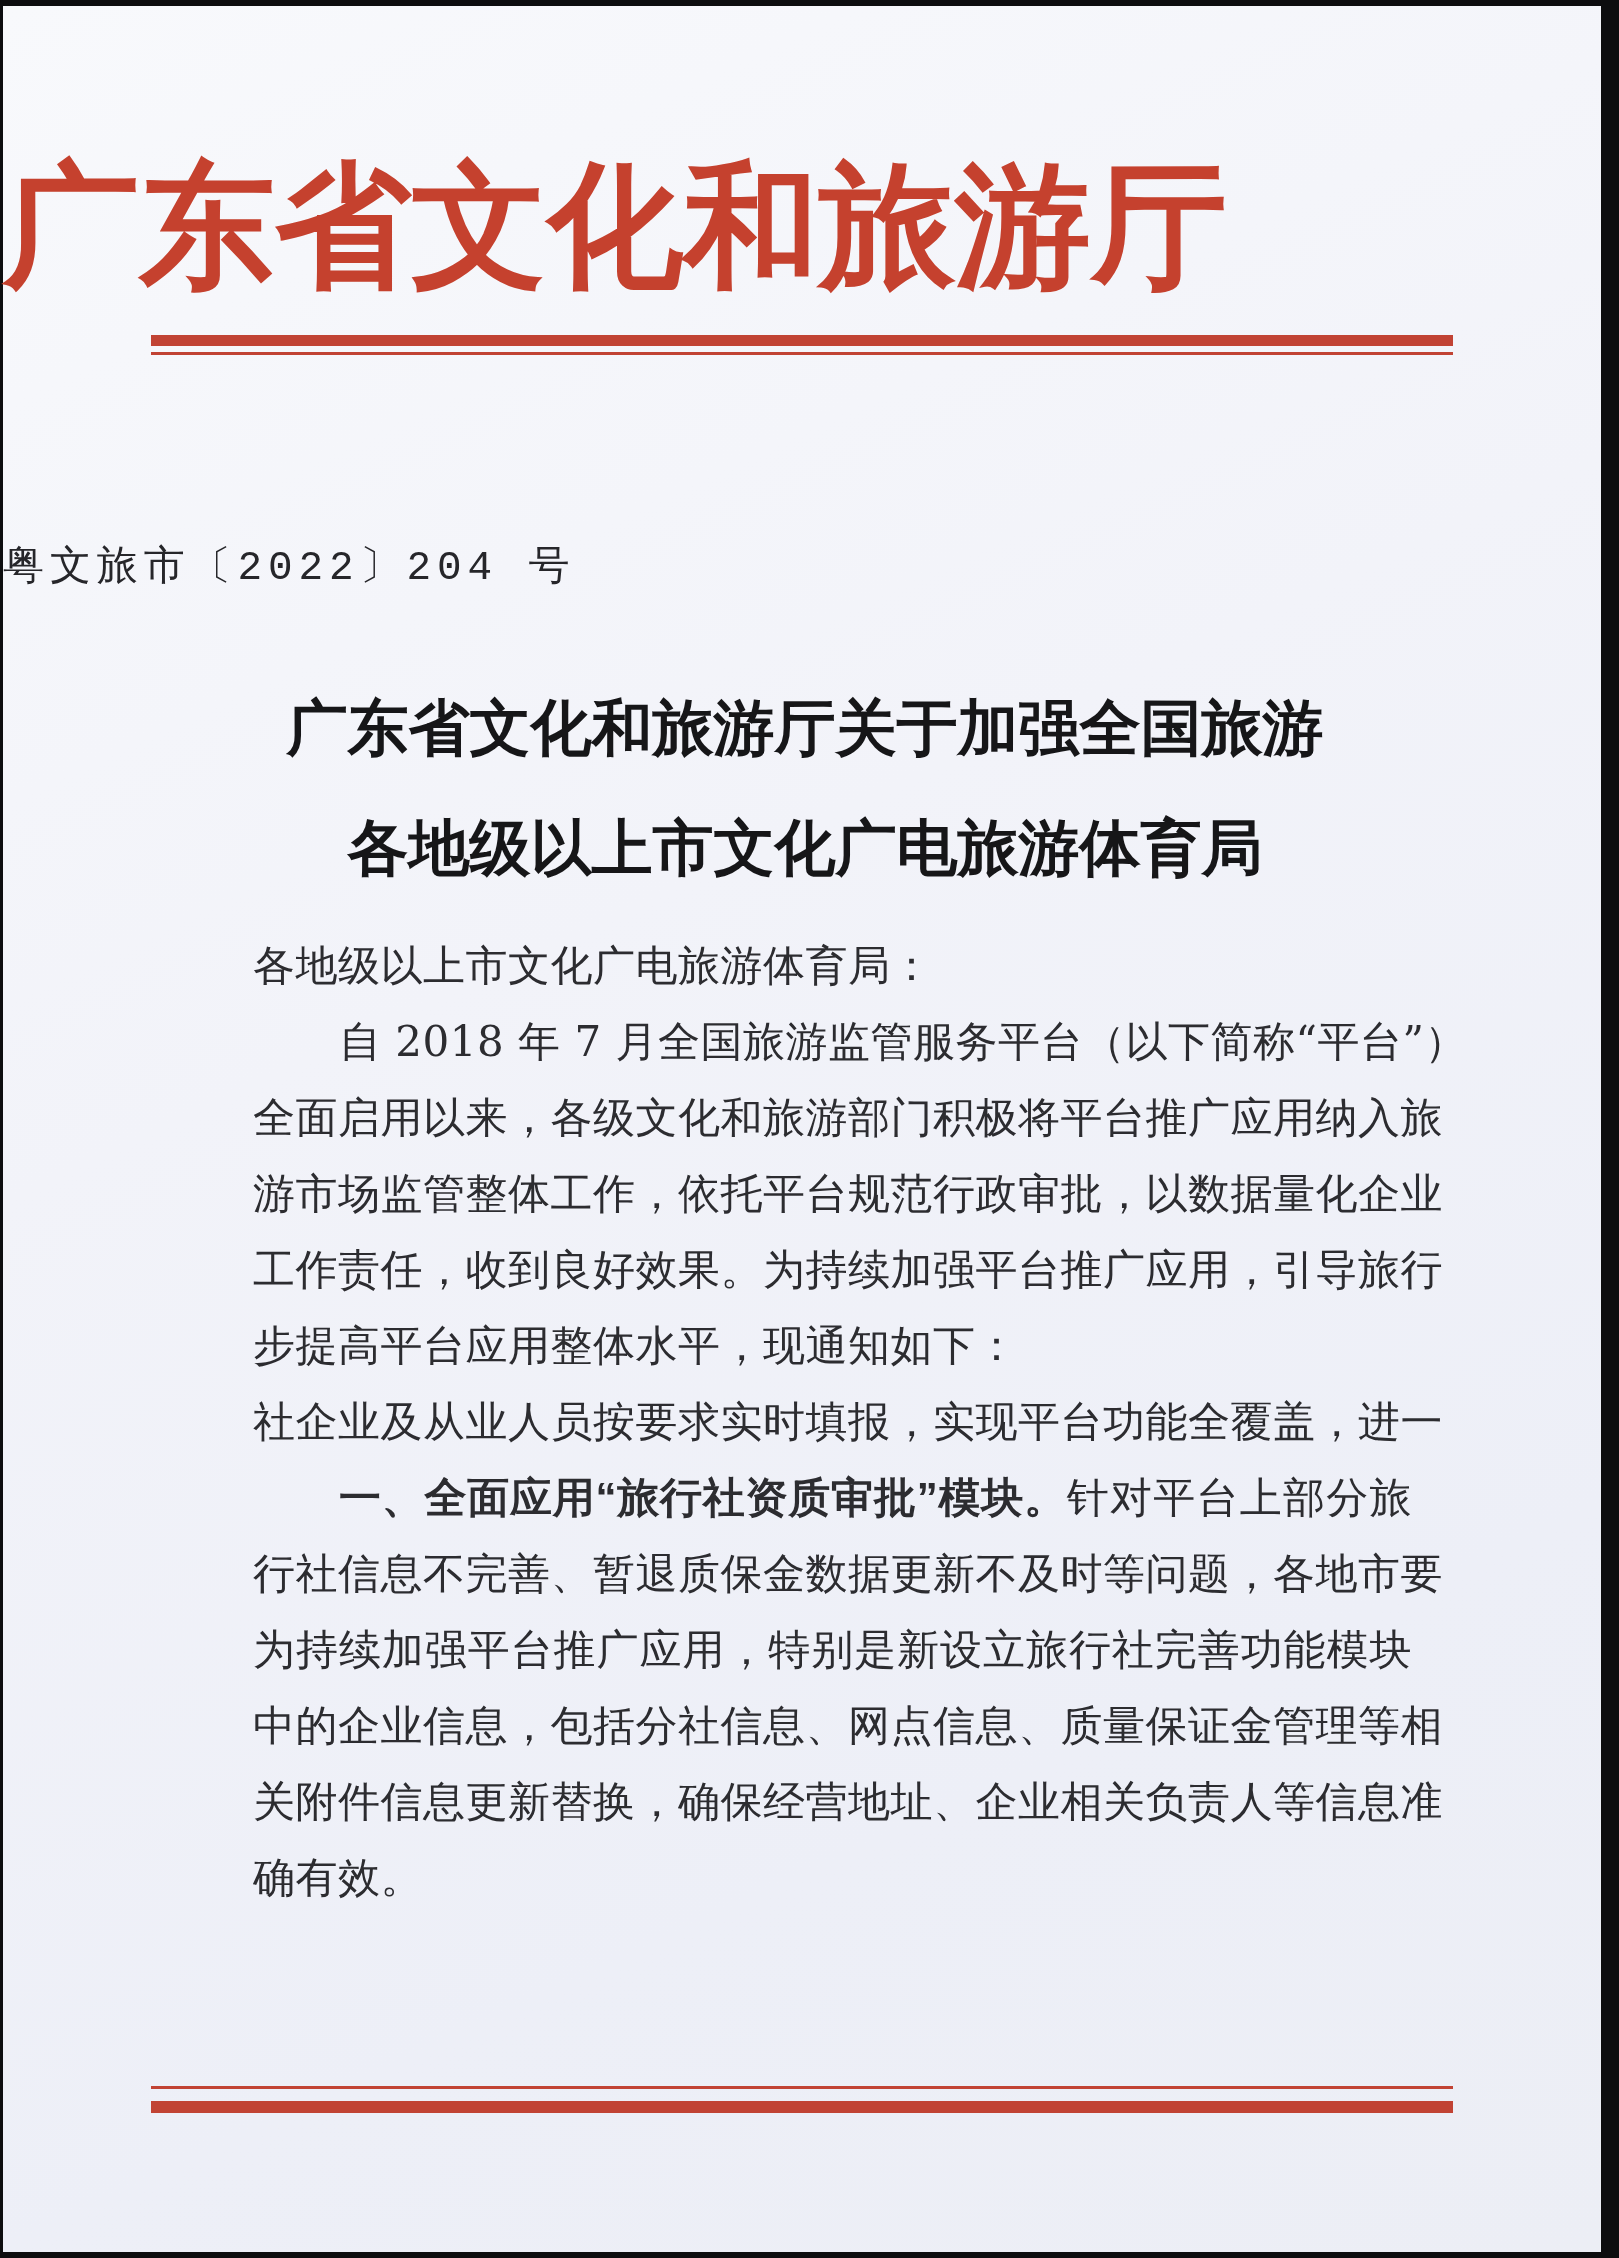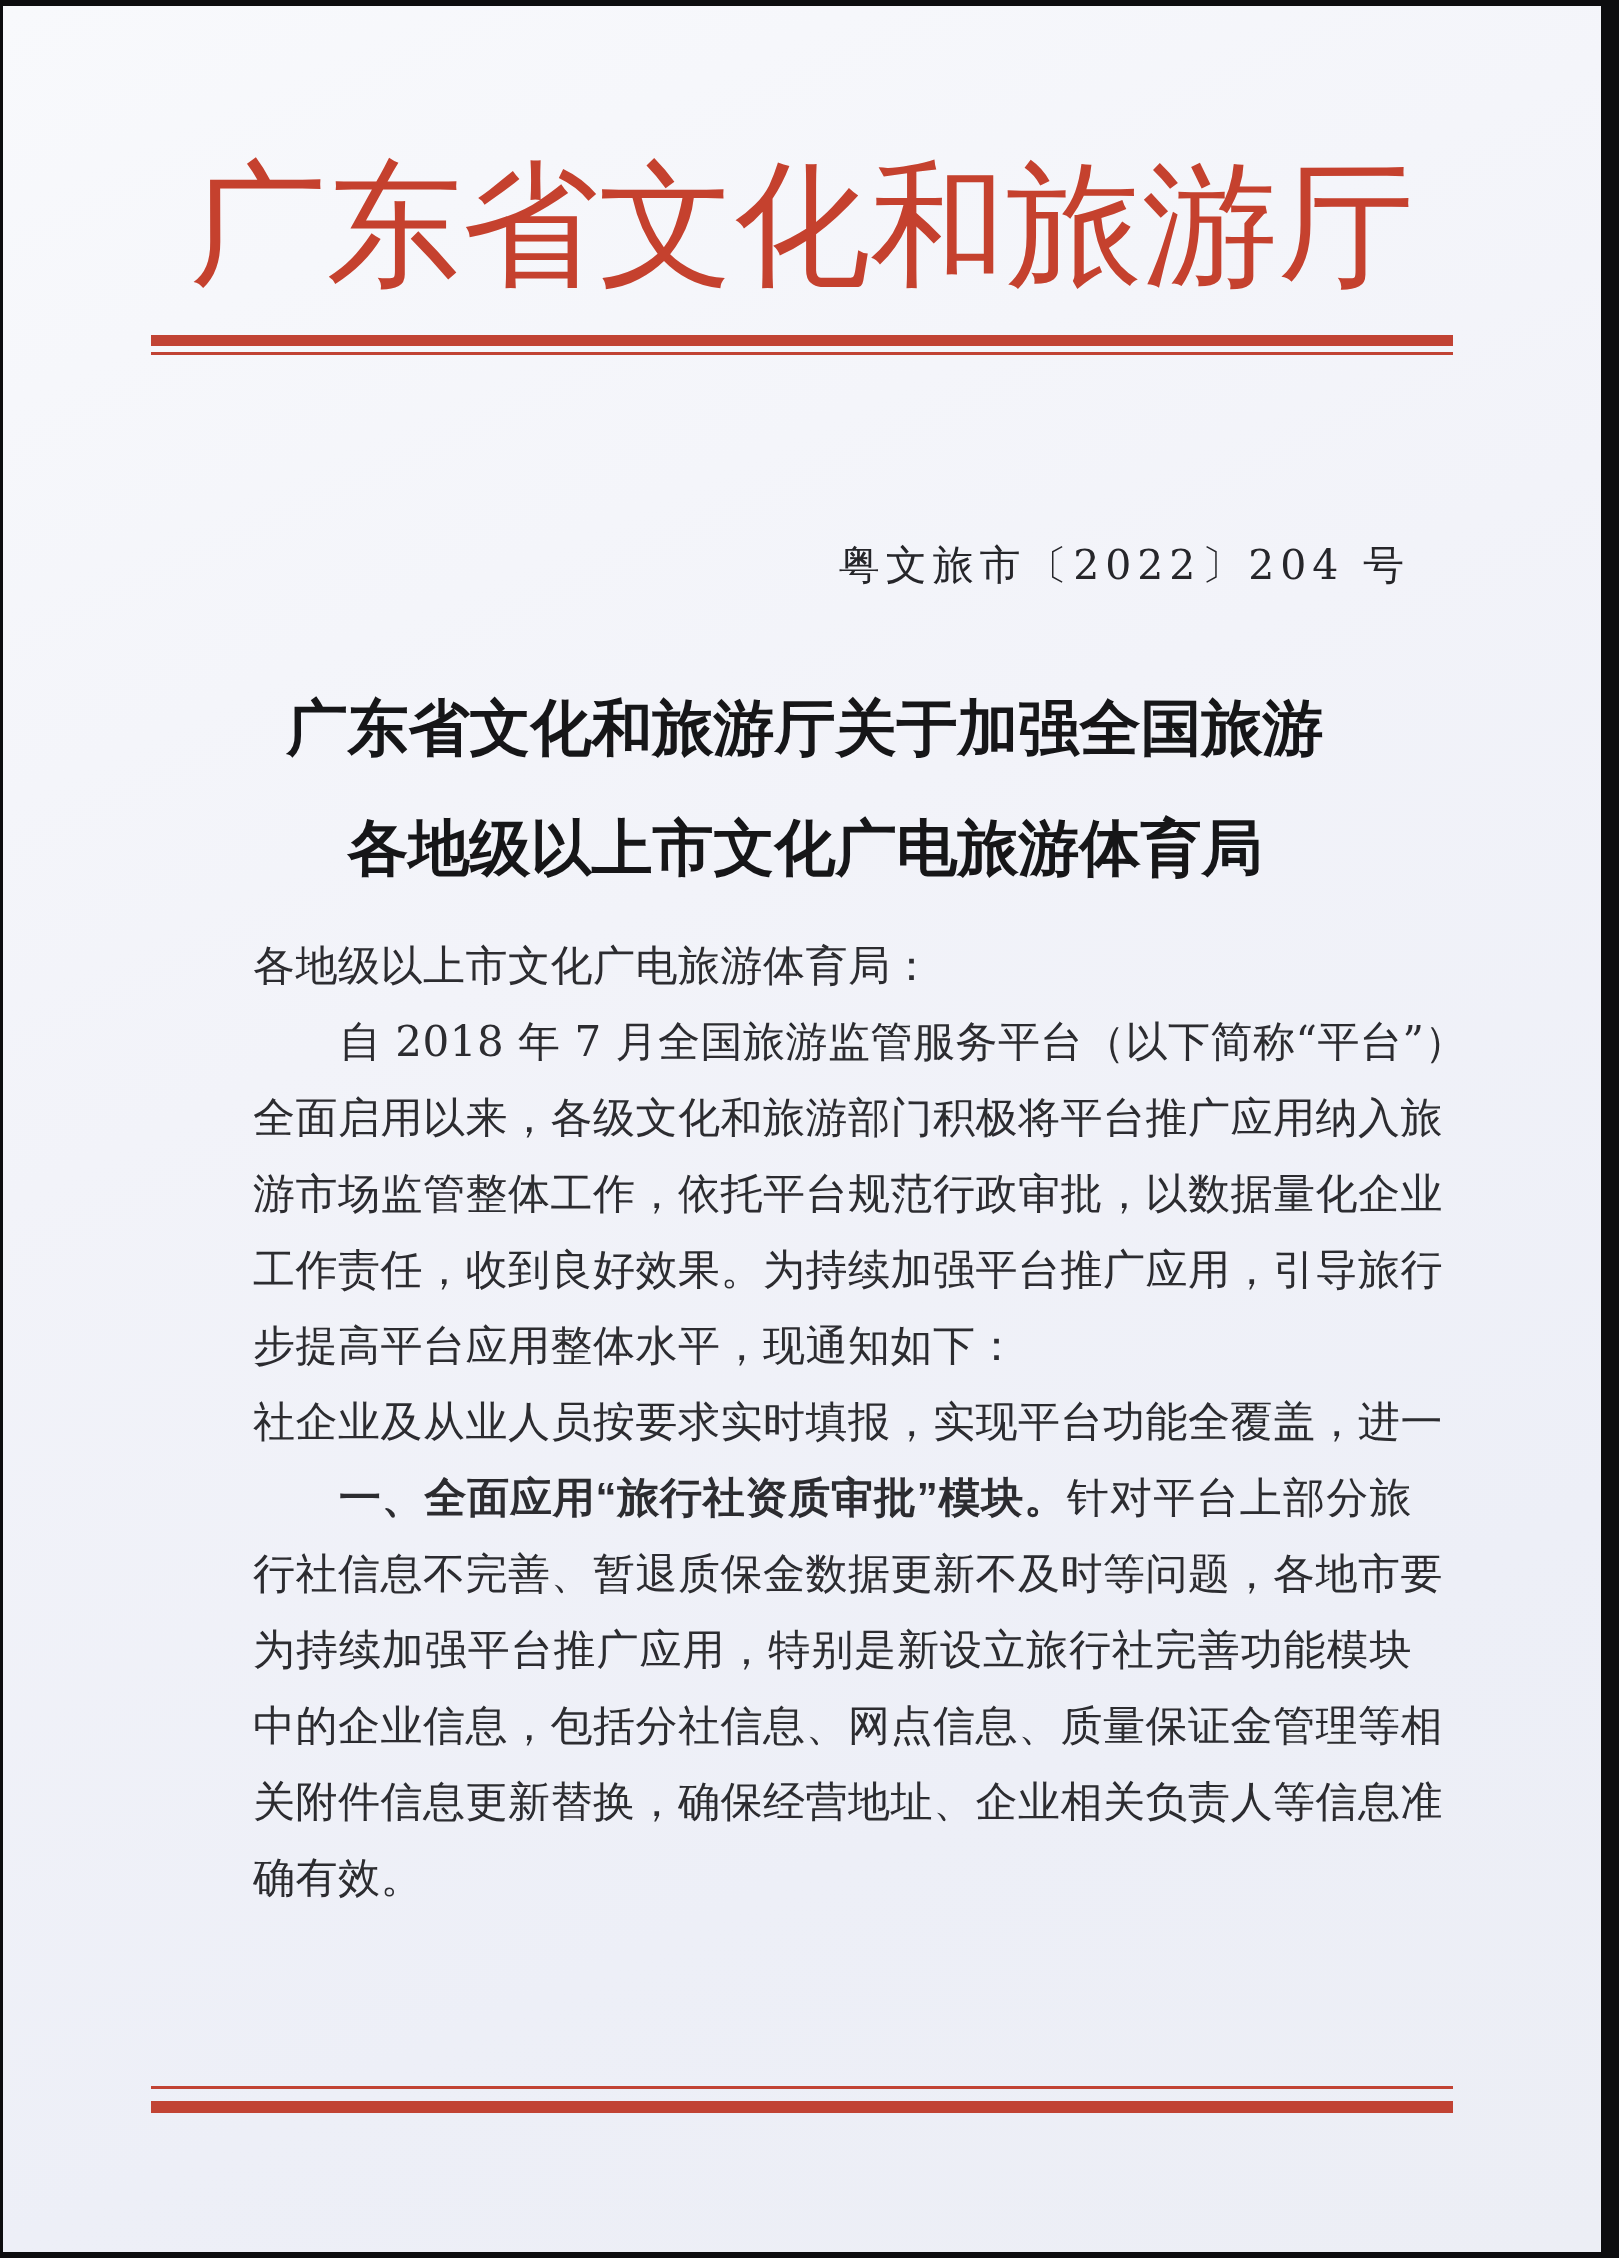--- a/index.html
+++ b/index.html
@@ -12,41 +12,40 @@
   }
   .paper {
     position: absolute;
     left: 3px; top: 5.9px;
     width: 1598px; height: 2246px;
     background: linear-gradient(155deg, #f8f9fc 0%, #f2f3f9 40%, #edeff7 75%, #eceef5 100%);
   }
   .agency-name {
     position: absolute;
     top: 148px; left: 0; width: 100%;
-    text-align: center;
     font-size: 136px;
-    font-weight: 400;
+    font-weight: 700;
     line-height: 1.05;
     letter-spacing: 0px;
     white-space: nowrap;
   }
   .rule { position: absolute; left: 148px; width: 1302px; }
   .rule-top-thick   { top: 329px;  height: 10.8px; }
   .rule-top-thin    { top: 346px;  height: 3px;  }
   .rule-bottom-thin { top: 2080px; height: 3px;  }
   .rule-bottom-thick{ top: 2095px; height: 11.8px; }
   .doc-number {
     position: absolute;
     top: 532px; left: 0;
     width: 1407px;
-    text-align: right;
     font-size: 41px;
     letter-spacing: 5.9px;
     color: #26262a;
     white-space: nowrap;
+    font-family: Liberation Mono, monospace;
   }
   .doc-title {
     position: absolute;
     top: 662px; left: 9px;
     width: 1586px;
     text-align: center;
     font-size: 61px;
     font-weight: 700;
     color: #161618;
     line-height: 120px;

